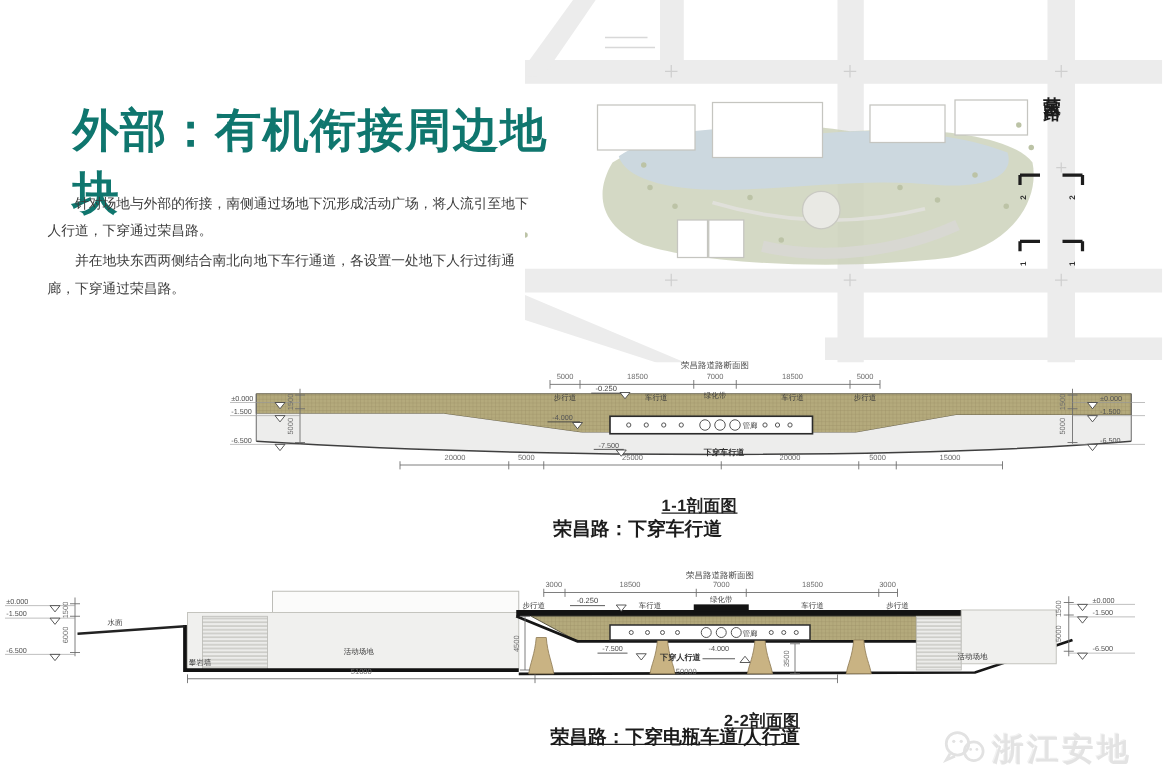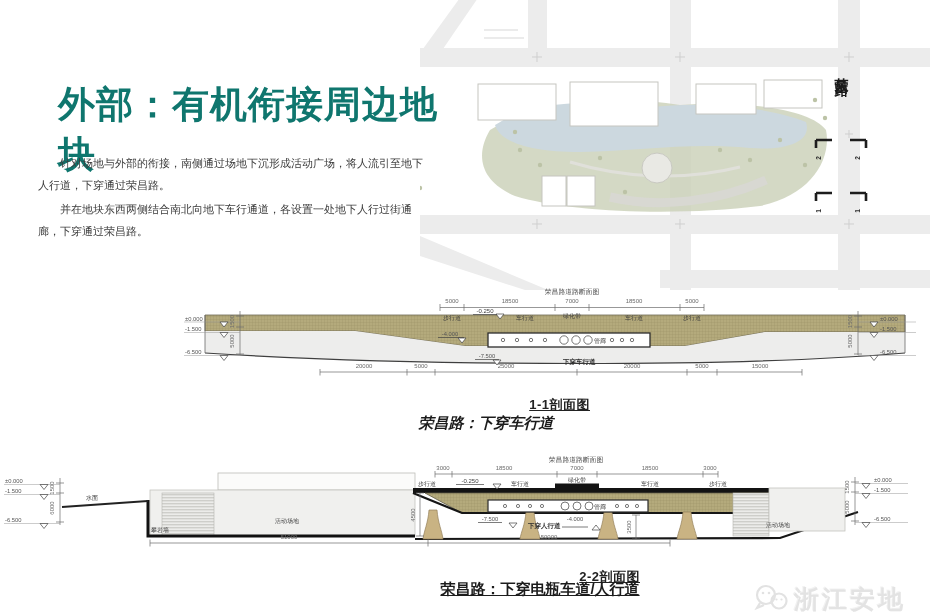--- a/index.html
+++ b/index.html
@@ -15,21 +15,21 @@
   .road-label{position:absolute;left:833px;top:66px;writing-mode:vertical-rl;text-orientation:upright;
         font-size:14px;font-weight:700;color:#1b1b1b;letter-spacing:3px;}
   svg text{font-family:"Liberation Sans","DejaVu Sans",sans-serif;fill:#5d5d5d;}
   .dwg{position:absolute;}
   #sec1{left:180px;top:283px;}
   #sec2{left:0px;top:455px;}
   .cap-no{position:absolute;text-align:right;font-size:13px;font-weight:600;color:#222;
           text-decoration:underline;letter-spacing:.5px;}
   .cap{position:absolute;text-align:center;font-size:15px;font-weight:700;color:#1c1c1c;}
   #cap1-no{left:430px;top:396px;width:160px;}
-  #cap1{left:356px;top:414px;width:260px;font-style:italic;}
+  #cap1{left:380px;top:414px;width:260px;}
   #cap2-no{left:480px;top:558px;width:160px;margin-top:10px;}
   #cap2{left:405px;top:580px;width:270px;text-decoration:underline;}
   .logo{position:absolute;left:752px;top:565px;width:175px;height:44px;display:flex;align-items:center;margin-top:12px;}
   .logo-text{font-size:25px;font-weight:700;color:#e3e3e3;letter-spacing:3px;
              text-shadow:1px 1px 0 #ffffff,-1px -1px 0 #f2f2f2;}
   .lanes{font-size:6px;fill:#3d3d3d;}
   .dims{font-size:6px;fill:#6b6b6b;}
   .elevs{font-size:5.8px;fill:#555;}
   .dtit{font-size:6.8px;fill:#4a4a4a;}
   .big{font-size:6.5px;fill:#2e2e2e;font-weight:700;}

